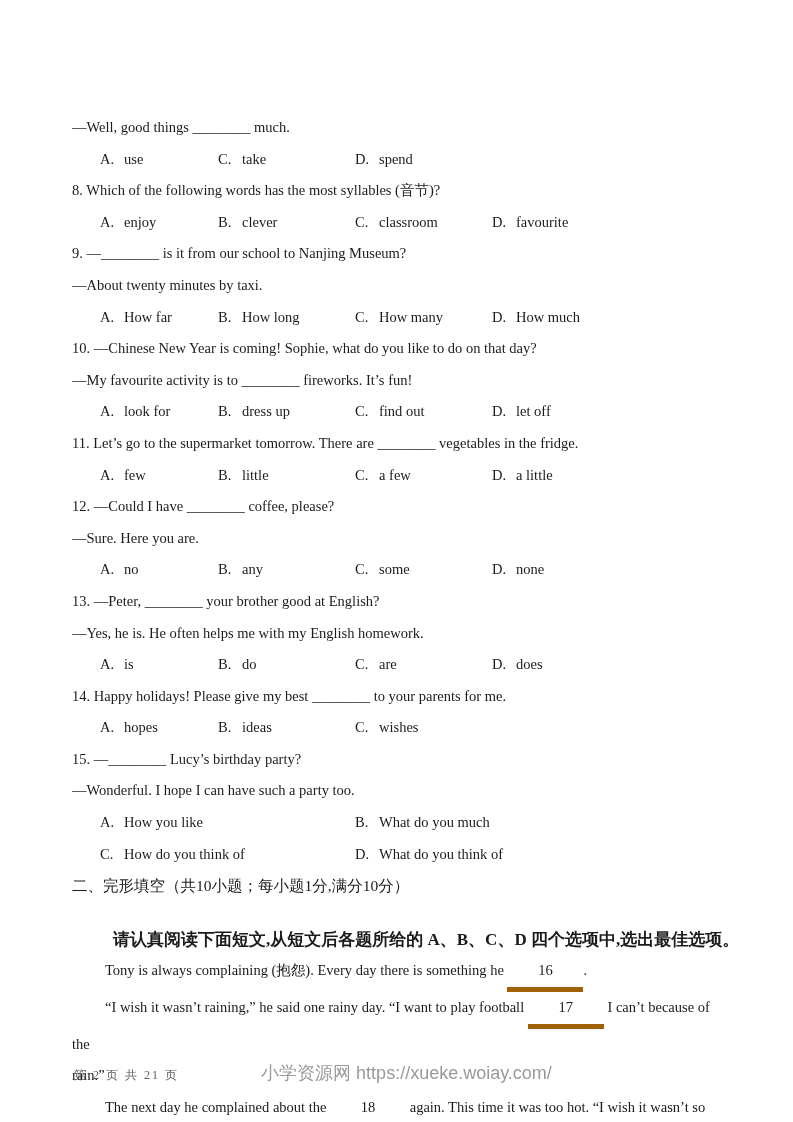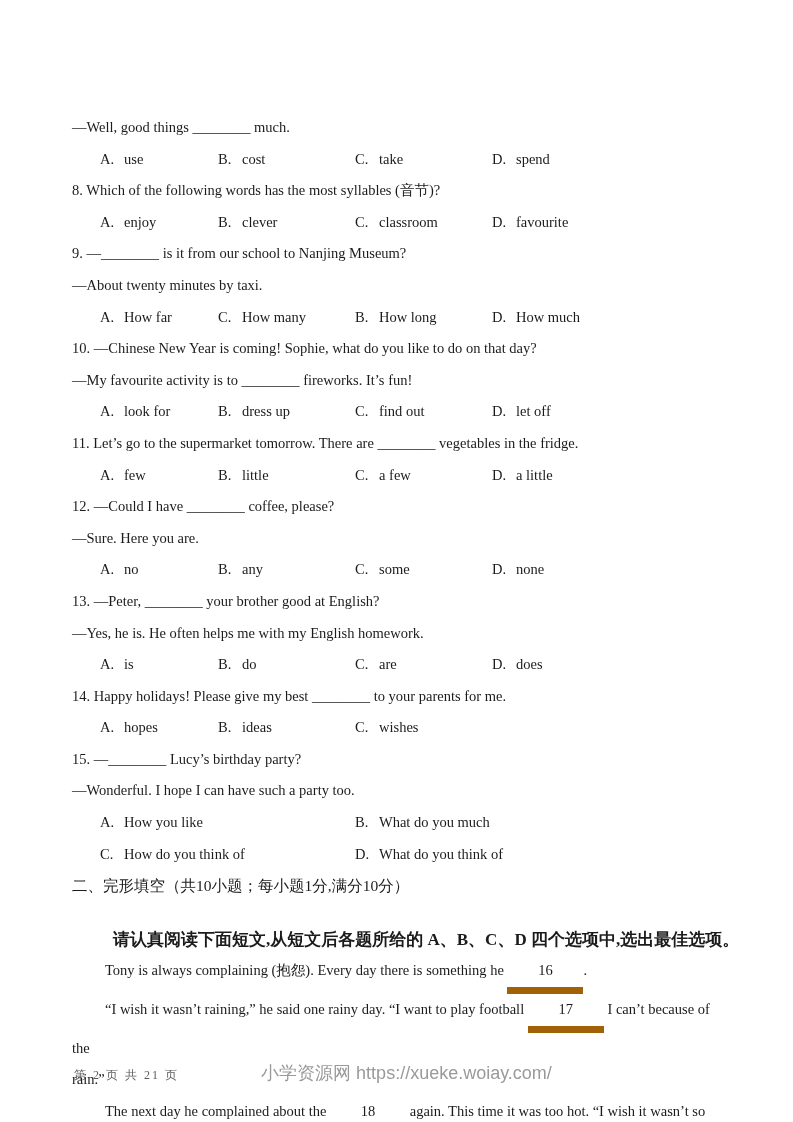--- a/index.html
+++ b/index.html
@@ -17,21 +17,21 @@
   .line{line-height:31.6px;white-space:nowrap;}
   .opts4{display:grid;grid-template-columns:118px 137px 137px 1fr;padding-left:28px;line-height:31.6px;}
   .opts2-row{display:grid;grid-template-columns:255px 1fr;padding-left:28px;line-height:31.6px;}
   .opt{white-space:nowrap;}
   .optk{display:inline-block;min-width:24px;}
   .section{font-weight:normal;line-height:31.6px;font-size:15.5px;white-space:nowrap;}
   .instruction{font-weight:bold;line-height:31.6px;text-indent:41px;font-size:17px;white-space:nowrap;margin-top:22px;}
   .para{line-height:31.6px;text-indent:33px;}
   .blank{
     display:inline-block;min-width:76px;text-align:center;
-    border-bottom:7px solid #a16207;text-indent:0;
+    border-bottom:5px solid #a16207;text-indent:0;
   }
   .footer-left{
     position:absolute;left:74px;top:1067px;
     font-size:12px;color:#5c5c5c;letter-spacing:2px;
     font-family:"Liberation Serif", serif;
   }
   .footer-center{
     position:absolute;left:0;right:0;top:1061px;text-align:center;
     font-size:18px;color:#9a9a9a;
     font-family:"Liberation Sans", sans-serif;
@@ -39,37 +39,36 @@
   }
 </style>
 </head>
 <body>
 
 <div class="page">
   <div class="doc">
       <div class="line">—Well, good things ________ much.</div>
       <div class="opts4">
         <span class="opt"><span class="optk">A.</span><span>use</span></span>
-        <span class="opt"><span class="optk">B.</span><span>cost</span></span>
         <span class="opt"><span class="optk">C.</span><span>take</span></span>
         <span class="opt"><span class="optk">D.</span><span>spend</span></span>
       </div>
       <div class="line">8. Which of the following words has the most syllables (音节)?</div>
       <div class="opts4">
         <span class="opt"><span class="optk">A.</span><span>enjoy</span></span>
         <span class="opt"><span class="optk">B.</span><span>clever</span></span>
         <span class="opt"><span class="optk">C.</span><span>classroom</span></span>
         <span class="opt"><span class="optk">D.</span><span>favourite</span></span>
       </div>
       <div class="line">9. —________ is it from our school to Nanjing Museum?</div>
       <div class="line">—About twenty minutes by taxi.</div>
       <div class="opts4">
         <span class="opt"><span class="optk">A.</span><span>How far</span></span>
+        <span class="opt"><span class="optk">B.</span><span>How long</span></span>
         <span class="opt"><span class="optk">C.</span><span>How many</span></span>
-        <span class="opt"><span class="optk">B.</span><span>How long</span></span>
         <span class="opt"><span class="optk">D.</span><span>How much</span></span>
       </div>
       <div class="line">10. —Chinese New Year is coming! Sophie, what do you like to do on that day?</div>
       <div class="line">—My favourite activity is to ________ fireworks. It’s fun!</div>
       <div class="opts4">
         <span class="opt"><span class="optk">A.</span><span>look for</span></span>
         <span class="opt"><span class="optk">B.</span><span>dress up</span></span>
         <span class="opt"><span class="optk">C.</span><span>find out</span></span>
         <span class="opt"><span class="optk">D.</span><span>let off</span></span>
       </div>

